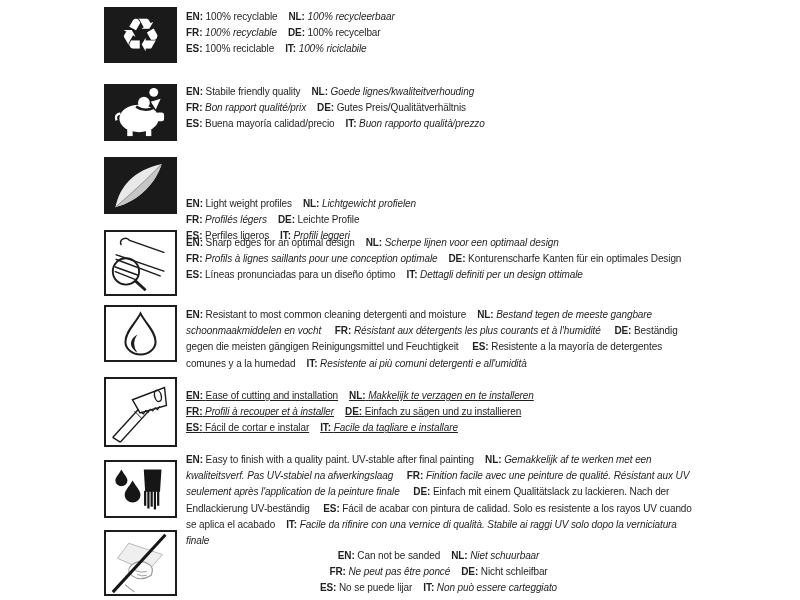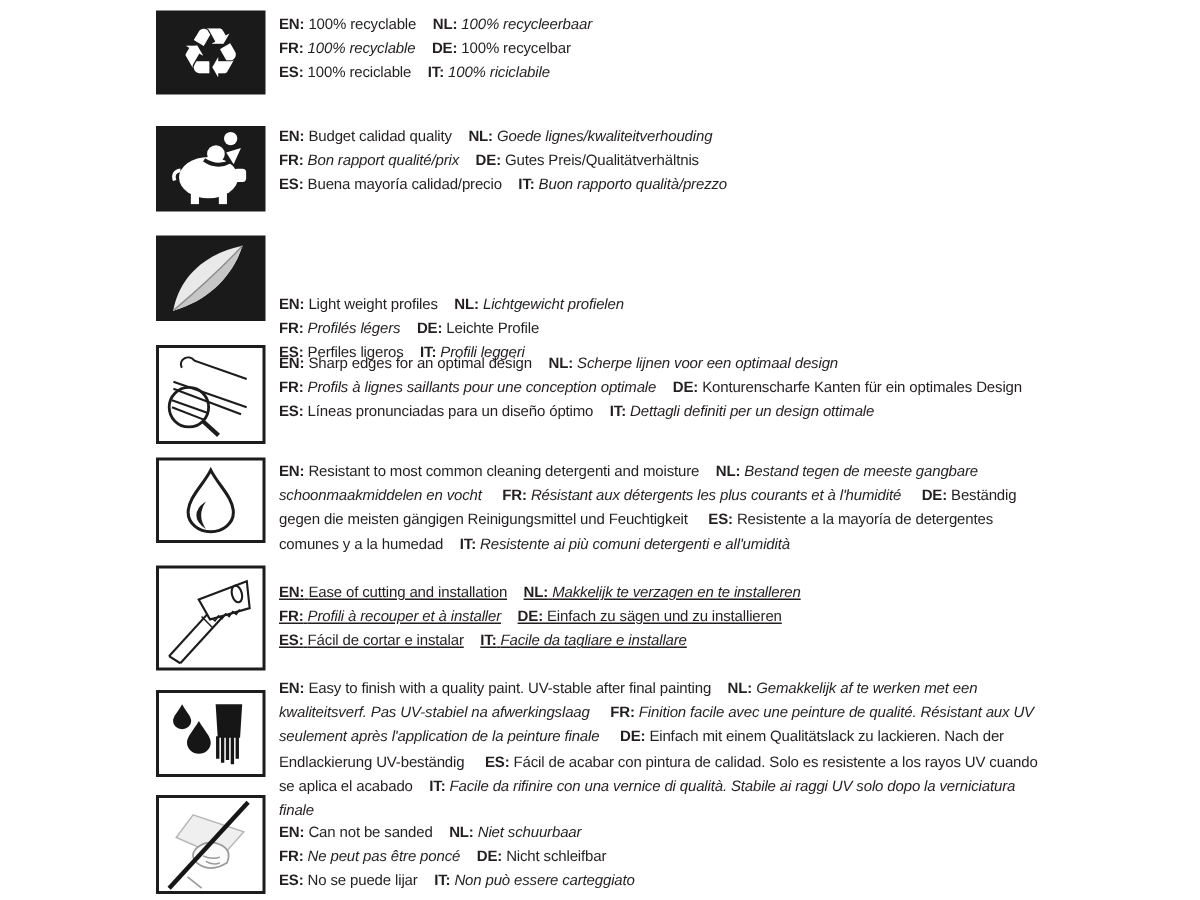--- a/index.html
+++ b/index.html
@@ -48,21 +48,21 @@
         <ellipse cx="35" cy="35" rx="20" ry="14" fill="#fff"></ellipse>
         <circle cx="40" cy="19" r="6" fill="#fff"></circle>
         <path d="M32,23 q9,6 18,1" stroke="#1a1a1a" stroke-width="2.6" fill="none"></path>
         <rect x="52" y="29" width="8.5" height="9" rx="2.5" fill="#fff"></rect>
         <rect x="23" y="46" width="5.5" height="7" fill="#fff"></rect>
         <rect x="42" y="46" width="5.5" height="7" fill="#fff"></rect>
         <path d="M16,30 q-6,1 -4,7" stroke="#fff" stroke-width="2.4" fill="none"></path>
       </svg>
     </div>
     <div class="row-text" style="top:84px;">
-      <span class="pair"><b class="lbl">EN:</b> <span class="val">Budget calidad quality</span></span><span class="pair"><b class="lbl">NL:</b> <span class="val">Goede lignes/kwaliteitverhouding</span></span><br>
+      <span class="pair"><b class="lbl">EN:</b> <span class="val">Stabile friendly quality</span></span><span class="pair"><b class="lbl">NL:</b> <span class="val">Goede lignes/kwaliteitverhouding</span></span><br>
       <span class="pair"><b class="lbl">FR:</b> <span class="val">Bon rapport qualité/prix</span></span><span class="pair"><b class="lbl">DE:</b> <span class="val">Gutes Preis/Qualitätverhältnis</span></span><br>
       <span class="pair"><b class="lbl">ES:</b> <span class="val">Buena mayoría calidad/precio</span></span><span class="pair"><b class="lbl">IT:</b> <span class="val">Buon rapporto qualità/prezzo</span></span>
     </div>
   </div>
 
   <div>
     <div class="icon solid" style="top:157px;width:73px;height:57px;">
       <svg viewBox="0 0 73 58">
         <path d="M11,51 C15,30 30,13 58,7 C52,26 36,44 11,51 Z" fill="#e9e9e9"></path>
         <path d="M11,51 C22,41 42,24 58,7 C52,26 36,44 11,51 Z" fill="#c6c6c6"></path>
@@ -156,20 +156,20 @@
   <div>
     <div class="icon outline" style="top:530px;width:73px;height:66px;">
       <svg viewBox="0 0 73 66">
         <polygon points="24,12 60,24 44,42 12,28" fill="#efefef" stroke="#b5b5b5" stroke-width="1"></polygon>
         <path d="M26,36 q8,-7 17,-3 q9,4 5,13 q-11,7 -20,1 q-7,-5 -2,-11 z" fill="#fbfbfb" stroke="#9a9a9a" stroke-width="1.2"></path>
         <path d="M33,45 q5,3 10,1 M31,41 q6,3 12,1" stroke="#9a9a9a" stroke-width="1" fill="none"></path>
         <path d="M20,56 l10,8" stroke="#9a9a9a" stroke-width="1.2"></path>
         <line x1="63" y1="3" x2="7" y2="64" stroke="#161616" stroke-width="3.2"></line>
       </svg>
     </div>
-    <div class="row-text" style="top:548px;">
+    <div class="row-text" style="top:548px;text-align:center;">
       <span class="pair"><b class="lbl">EN:</b> <span class="val">Can not be sanded</span></span><span class="pair"><b class="lbl">NL:</b> <span class="val">Niet schuurbaar</span></span><br>
       <span class="pair"><b class="lbl">FR:</b> <span class="val">Ne peut pas être poncé</span></span><span class="pair"><b class="lbl">DE:</b> <span class="val">Nicht schleifbar</span></span><br>
       <span class="pair"><b class="lbl">ES:</b> <span class="val">No se puede lijar</span></span><span class="pair"><b class="lbl">IT:</b> <span class="val">Non può essere carteggiato</span></span>
     </div>
   </div>
 
 </div>
 
 </body></html>

